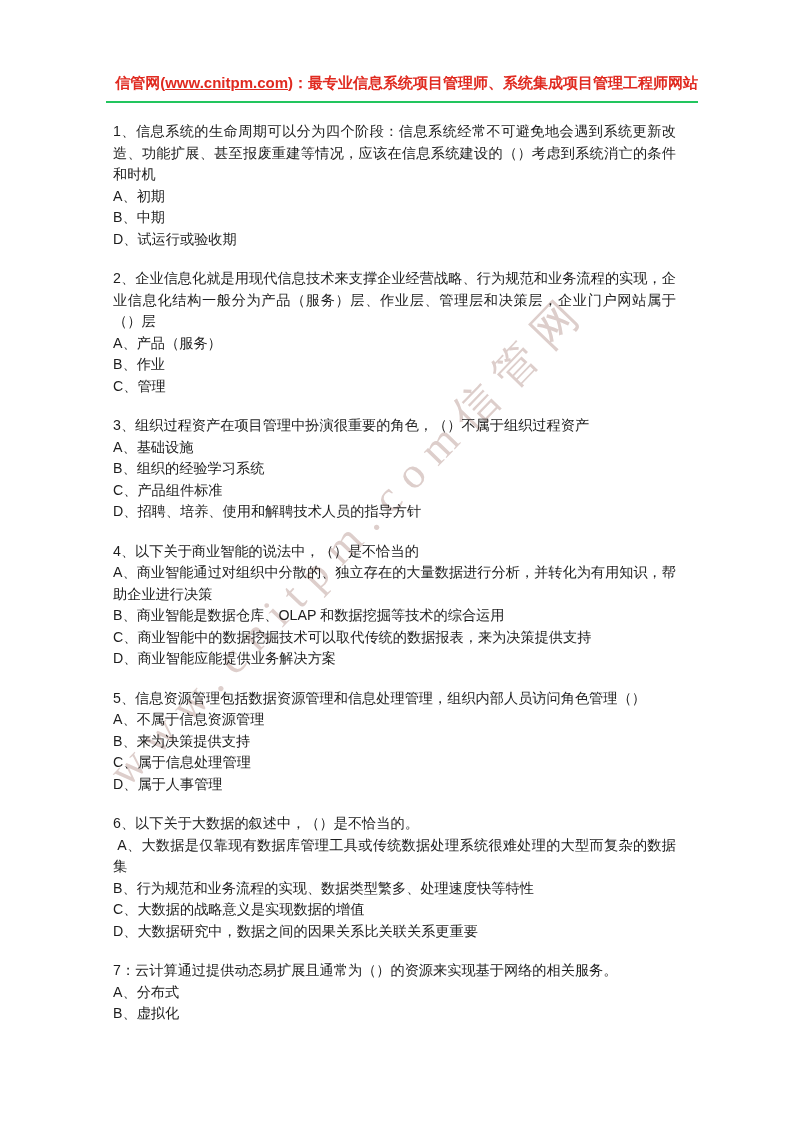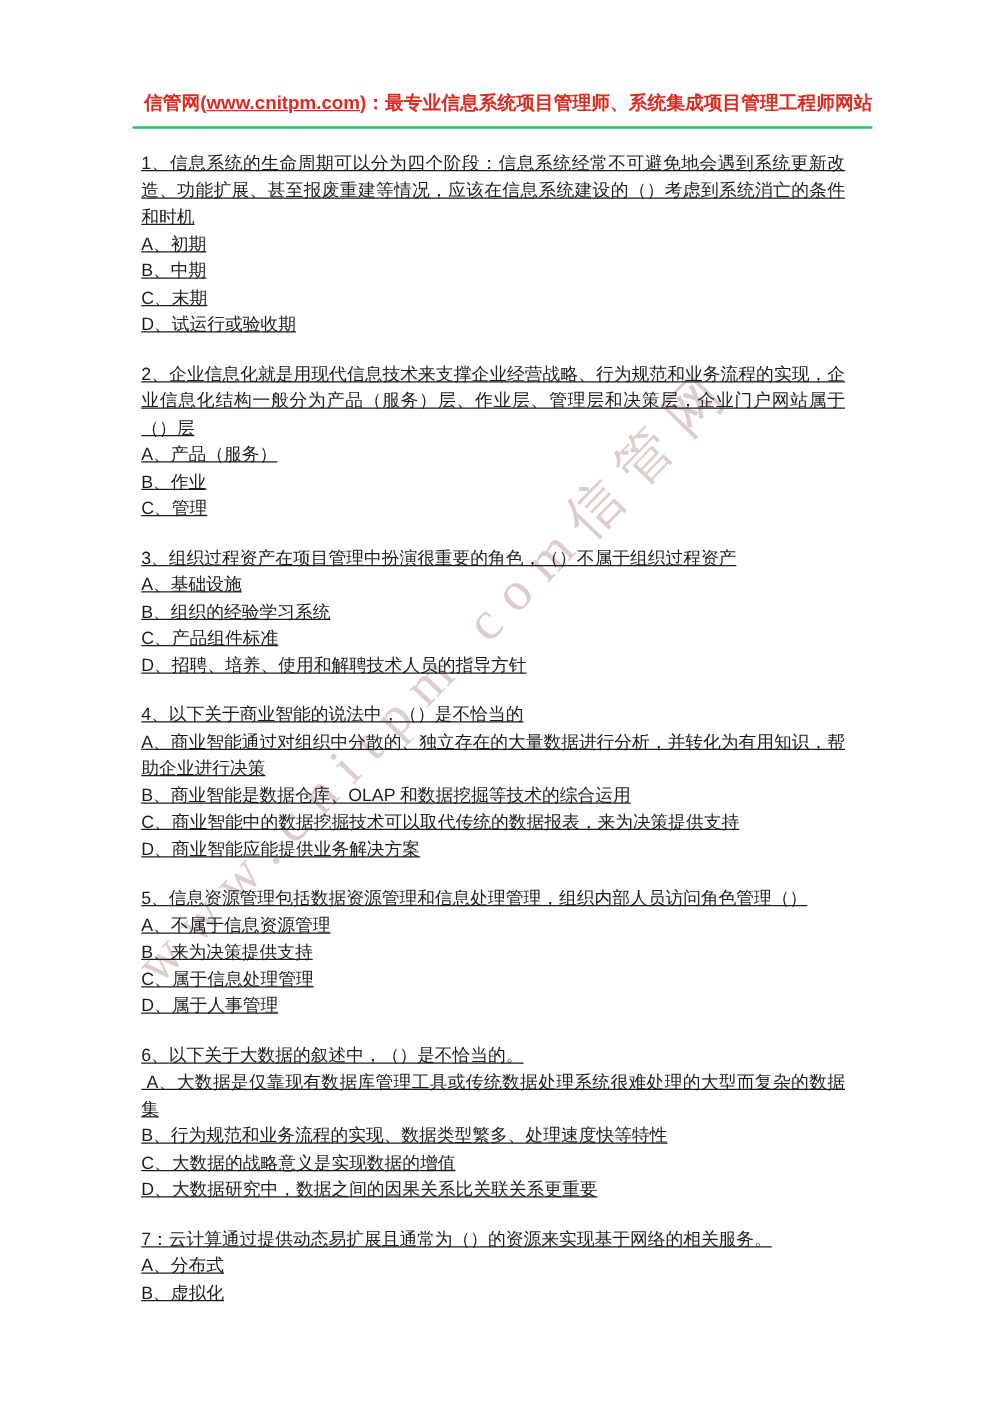--- a/index.html
+++ b/index.html
@@ -16,21 +16,21 @@
     pointer-events:none;
   }
   .content { position:absolute; left:106px; top:0; width:592px; z-index:1; }
   .doc-header {
     margin-top:72px; padding-bottom:8px; border-bottom:2px solid #22c55e;
     text-align:right; font-weight:bold; font-size:15px; line-height:21px;
     color:#e02a20; white-space:nowrap;
   }
   .doc-header .url { text-decoration:underline; cursor:pointer; }
   .questions { padding:18px 6px 0 7px; font-size:14.2px; line-height:21.5px; }
-  .question { margin:0 16px 18px 0;text-decoration:underline; }
+  .question { margin:0 16px 18px 0; }
   .question p { margin:0; }
   .q-text, .option { text-align:justify; }
 </style>
 </head>
 <body>
 
 <div class="page">
 
   <div class="watermark">www.cnitpm.com信管网</div>
 
@@ -38,21 +38,20 @@
 
     <div class="doc-header">
       <span>信管网(</span><span class="url">www.cnitpm.com</span><span>)：最专业信息系统项目管理师、系统集成项目管理工程师网站</span>
     </div>
 
     <main class="questions">
         <section class="question">
           <p class="q-text"><span>1、</span><span>信息系统的生命周期可以分为四个阶段：信息系统经常不可避免地会遇到系统更新改造、功能扩展、甚至报废重建等情况，应该在信息系统建设的（）考虑到系统消亡的条件和时机</span></p>
           <p class="option">A、初期</p>
           <p class="option">B、中期</p>
-          <p class="option">C、末期</p>
           <p class="option">D、试运行或验收期</p>
         </section>
         <section class="question">
           <p class="q-text"><span>2、</span><span>企业信息化就是用现代信息技术来支撑企业经营战略、行为规范和业务流程的实现，企业信息化结构一般分为产品（服务）层、作业层、管理层和决策层，企业门户网站属于（）层</span></p>
           <p class="option">A、产品（服务）</p>
           <p class="option">B、作业</p>
           <p class="option">C、管理</p>
         </section>
         <section class="question">
           <p class="q-text"><span>3、</span><span>组织过程资产在项目管理中扮演很重要的角色，（）不属于组织过程资产</span></p>

